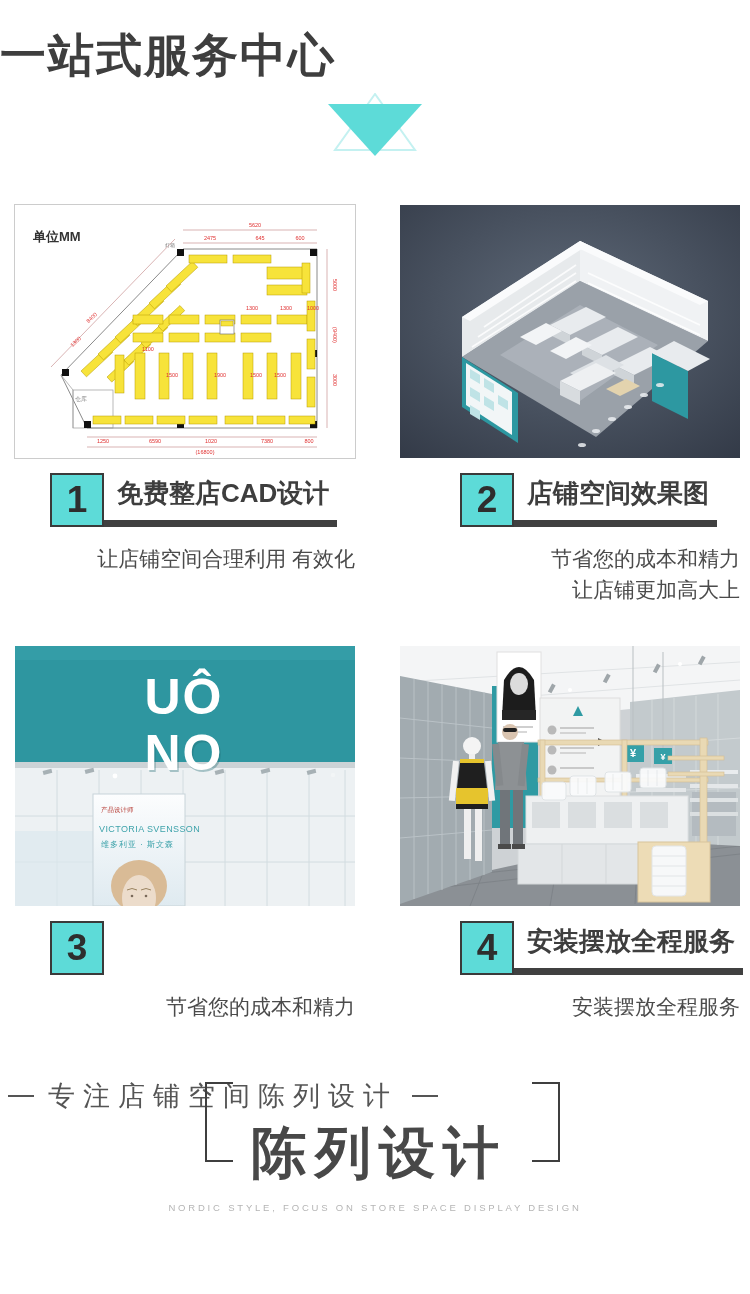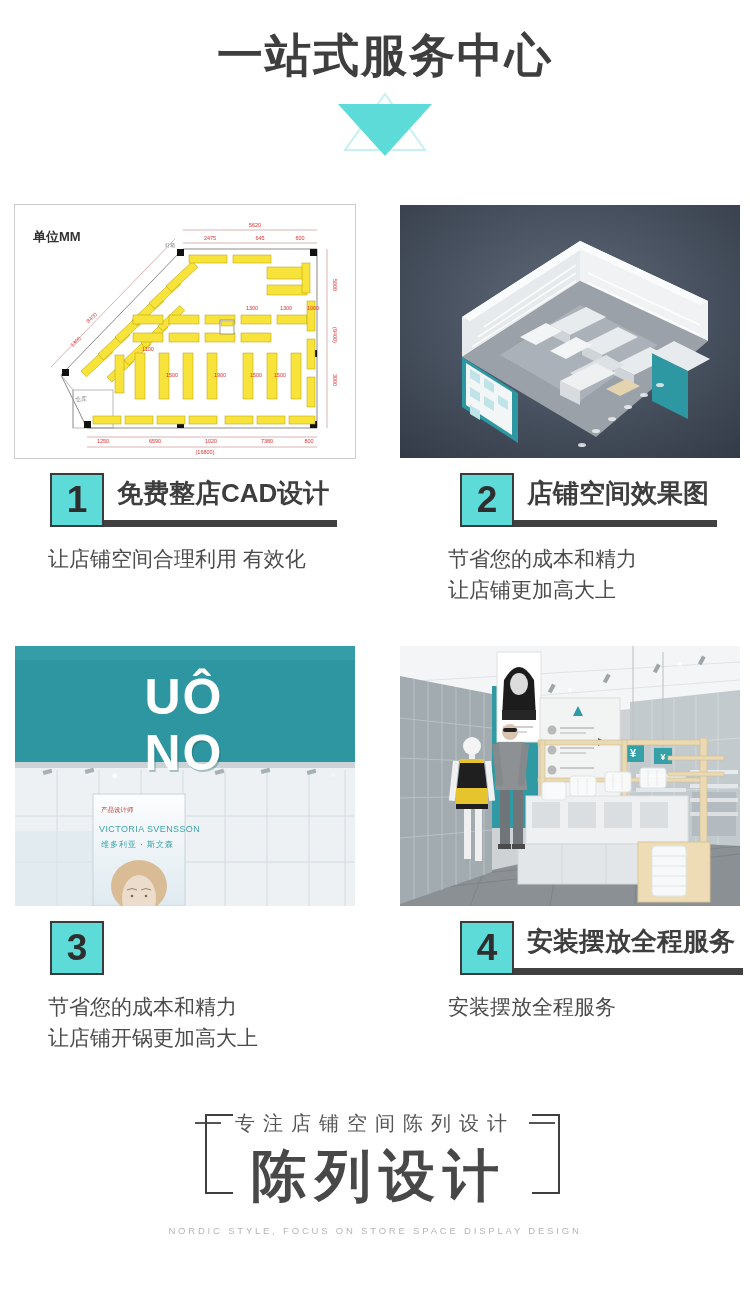--- a/index.html
+++ b/index.html
@@ -1,45 +1,45 @@
 <!DOCTYPE html>
 <html><head>
 <meta charset="utf-8">
 <style>
   html,body{margin:0;padding:0;background:#fff;}
   .page{position:relative;width:750px;height:1294px;background:#ffffff;overflow:hidden;
         font-family:"Liberation Sans","DejaVu Sans",sans-serif;}
   
-  .hero{padding-top:30px;text-align:center;padding-left:20px;}
+  .hero{padding-top:30px;text-align:left;}
   .hero-title{font-size:46px;font-weight:800;color:#3e3e3e;line-height:1.1;letter-spacing:2px;}
   .tri{display:block;margin:12px auto 0;}
   
-  .row{display:flex;margin-left:15px;}
+  .row{display:flex;margin-left:15px;text-align:right;}
   .row1{margin-top:48px;}
   .row2{margin-top:40px;}
   .cell{width:340px;}
   .cell+.cell{margin-left:45px;}
   .thumb{display:block;}
   .thumb.bordered{outline:1px solid #cccccc;}
   
   .sec{display:flex;align-items:flex-start;height:60px;margin:15px 0 0 35px;}
   .cell-right .sec{margin-left:60px;}
   .num{position:relative;width:50px;height:50px;background:#5ddbd8;border:2px solid #3a3a3a;
        display:flex;align-items:center;justify-content:center;
        font-size:37px;font-weight:800;color:#2e2e2e;flex:0 0 auto;}
   .num::after{content:"";position:absolute;left:4px;top:4px;width:100%;height:100%;
        border:1px solid #b5b5b5;z-index:-1;}
   .sec-title{font-size:26px;font-weight:800;color:#3e3e3e;line-height:40px;height:47px;
        border-bottom:7px solid #404040;padding:0 8px 0 13px;white-space:nowrap;}
   .desc{margin:10px 0 0 33px;font-size:21px;color:#4b4b4b;line-height:1.5;}
   .cell-right .desc{margin-left:48px;}
   
   .footer{position:relative;margin-top:56px;text-align:center;}
-  .f-sub{display:flex;justify-content:center;align-items:center;gap:14px;
-         font-size:20px;color:#555;letter-spacing:8px;}
+  .f-sub{display:flex;justify-content:flex-start;align-items:center;gap:14px;
+         font-size:27px;color:#555;letter-spacing:8px;padding-left:8px;}
   .dash{width:26px;height:2px;background:#555;flex:0 0 auto;}
   .f-title{margin-top:2px;font-size:56px;font-weight:800;color:#484848;letter-spacing:8px;padding-left:8px;}
   .f-en{margin-top:10px;font-size:9.5px;color:#b5b5b5;letter-spacing:2.8px;white-space:nowrap;}
   .brk{position:absolute;top:4px;width:26px;height:76px;}
   .brk-l{left:205px;border-left:2px solid #3f3f3f;border-top:2px solid #3f3f3f;border-bottom:2px solid #3f3f3f;}
   .brk-r{right:190px;border-right:2px solid #3f3f3f;border-top:2px solid #3f3f3f;border-bottom:2px solid #3f3f3f;}
   svg text{font-family:"Liberation Sans","DejaVu Sans",sans-serif;}
 </style>
 </head>
 <body>
@@ -340,21 +340,20 @@
               <circle cx="131" cy="250" r="1.3" fill="#7a6a5a"></circle>
             <path d="M112,244 q5,-3 10,0 M126,244 q5,-3 10,0" stroke="#9a835f" stroke-width="1" fill="none"></path>
           </g>
         </g>
       </svg>
       <div class="sec">
         <div class="num">3</div>
       </div>
       <div class="desc">
         <div>节省您的成本和精力</div>
-        <div>让店铺开锅更加高大上</div>
       </div>
     </div>
 
     <div class="cell cell-right">
       <svg class="thumb" width="340" height="260" viewBox="0 0 340 260">
         <rect width="340" height="260" fill="#ced2d5"></rect>
 
         <polygon points="0,0 340,0 340,52 0,86" fill="#f4f5f6"></polygon>
         <g stroke="#e0e3e5" stroke-width="1">
           <line x1="0" y1="60" x2="340" y2="34"></line>

